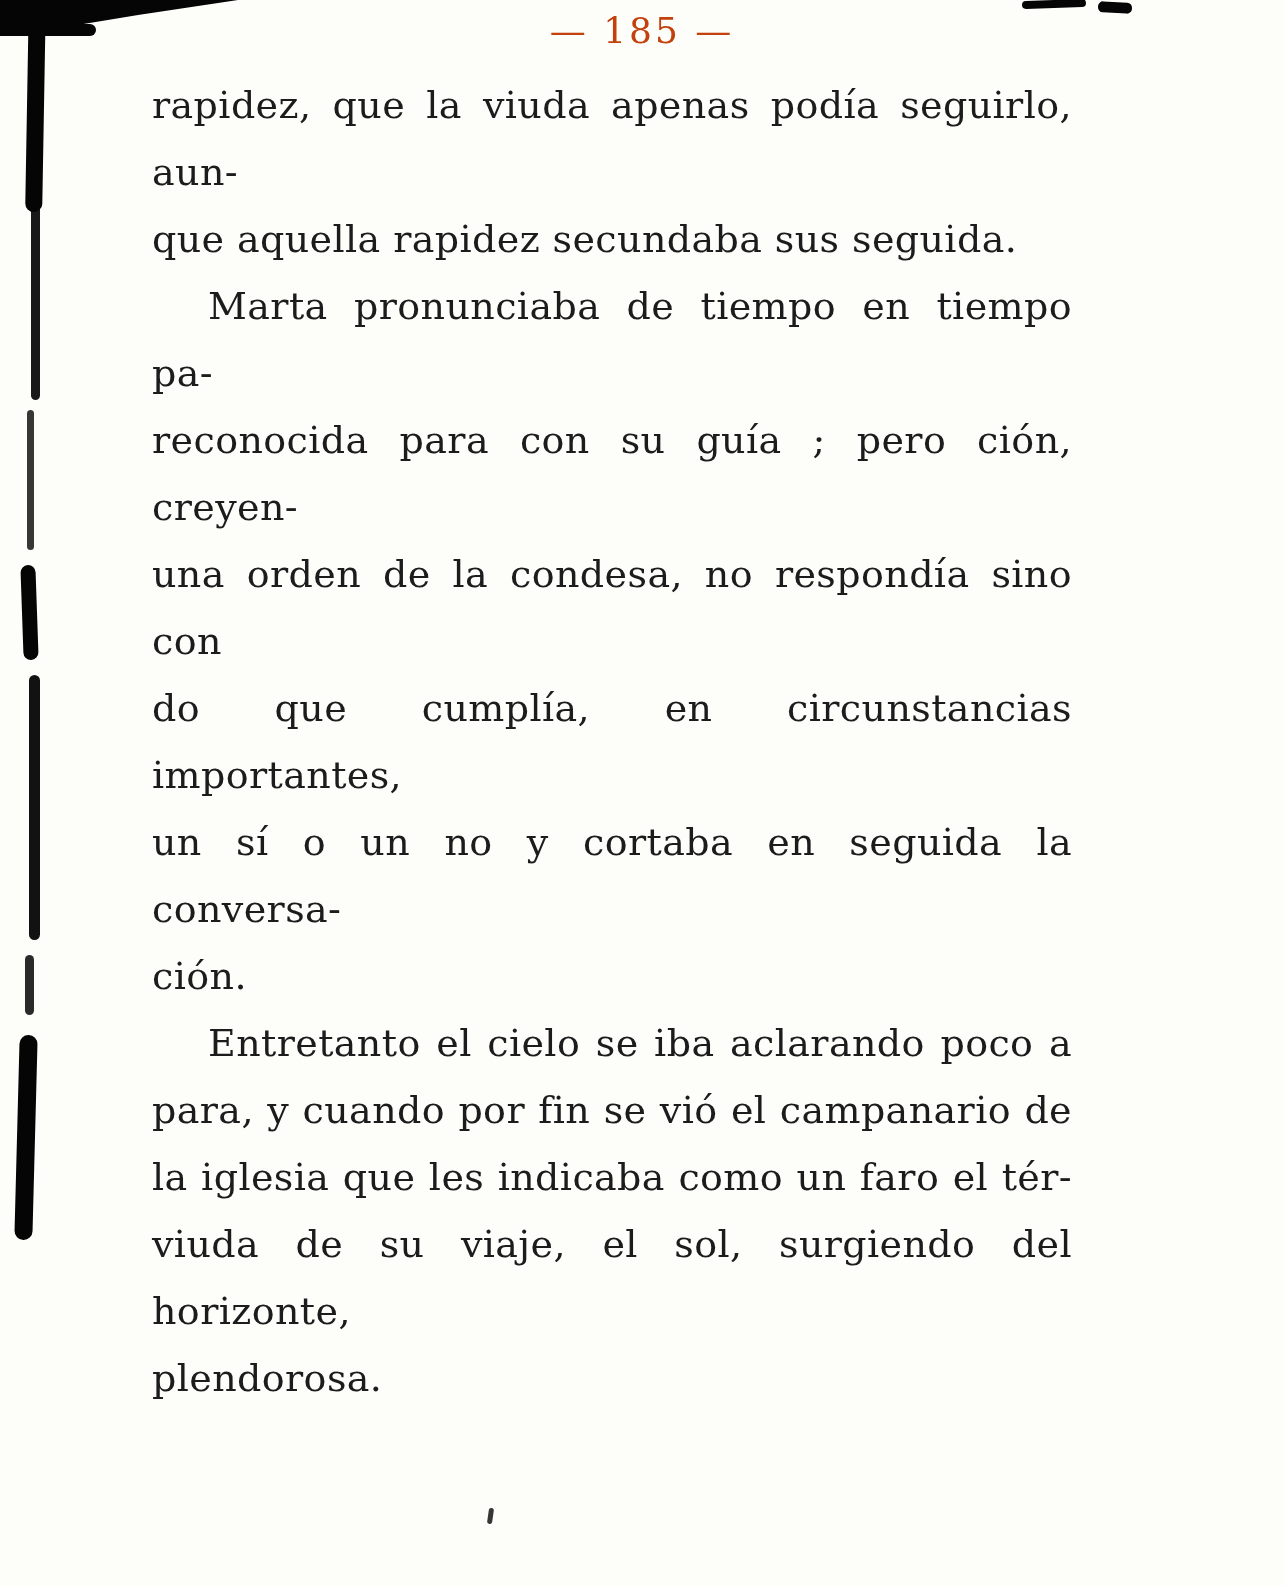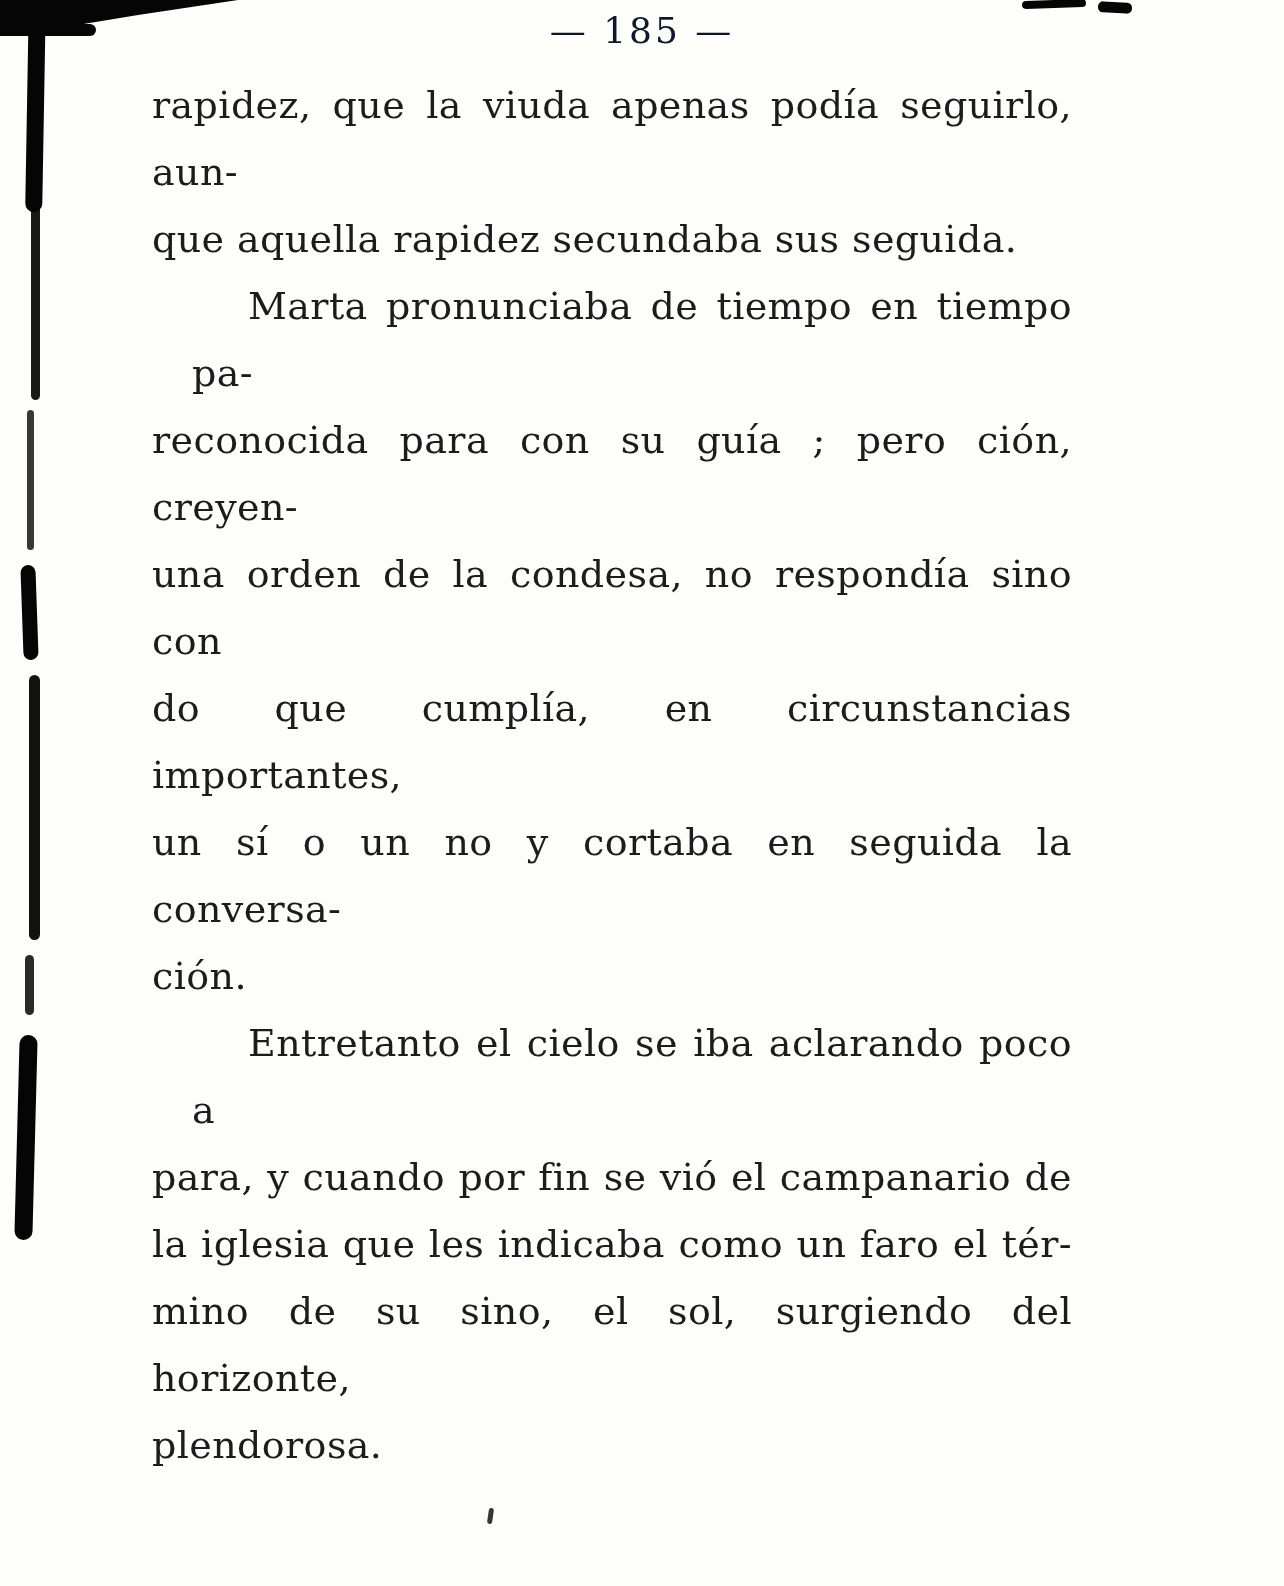--- a/index.html
+++ b/index.html
@@ -17,38 +17,38 @@
     overflow: hidden;
   }
   .page-number {
     position: absolute;
     top: 10px;
     left: 0;
     width: 100%;
     text-align: center;
     font-size: 36px;
     letter-spacing: 3px;
-    color: #0f172a;
+    color: #c2410c;
   }
   .text-block {
     position: absolute;
     left: 152px;
     top: 72px;
     width: 920px;
     font-size: 38px;
     line-height: 67px;
     letter-spacing: 0.4px;
   }
   .para { margin: 0; padding: 0; }
   .line { display: block; white-space: normal; }
   .line.j {
     text-align: justify;
     text-align-last: justify;
   }
-  .line.indent { text-indent: 56px; margin-left: 40px; }
+  .line.indent { text-indent: 56px; }
 
   
   .artifact { position: absolute; background: #050505; pointer-events: none; }
   .a-corner-tl {
     top: 0; left: 0; width: 238px; height: 26px;
     clip-path: polygon(0 0, 100% 0, 58% 58%, 30% 100%, 0 100%);
   }
   .a-corner-tl2 { top: 24px; left: 0; width: 96px; height: 12px; border-radius: 0 8px 8px 0; }
   .a-edge-1 { top: 0; left: 27px; width: 17px; height: 212px; border-radius: 10px; transform: rotate(1deg); }
   .a-edge-2 { top: 205px; left: 31px; width: 9px; height: 195px; border-radius: 8px; opacity: .92; }
@@ -94,18 +94,18 @@
       <span class="line j">una orden de la condesa, no respondía sino con</span>
       <span class="line j">do que cumplía, en circunstancias importantes,</span>
       <span class="line j">un sí o un no y cortaba en seguida la conversa-</span>
       <span class="line">ción.</span>
     </p>
 
     <p class="para">
       <span class="line j indent">Entretanto el cielo se iba aclarando poco a</span>
       <span class="line j">para, y cuando por fin se vió el campanario de</span>
       <span class="line j">la iglesia que les indicaba como un faro el tér-</span>
-      <span class="line j">mino de su sino, el sol, surgiendo del horizonte,</span>
+      <span class="line j">viuda de su viaje, el sol, surgiendo del horizonte,</span>
       <span class="line">plendorosa.</span>
     </p>
 
   </div>
 </div>
 
 </body></html>

